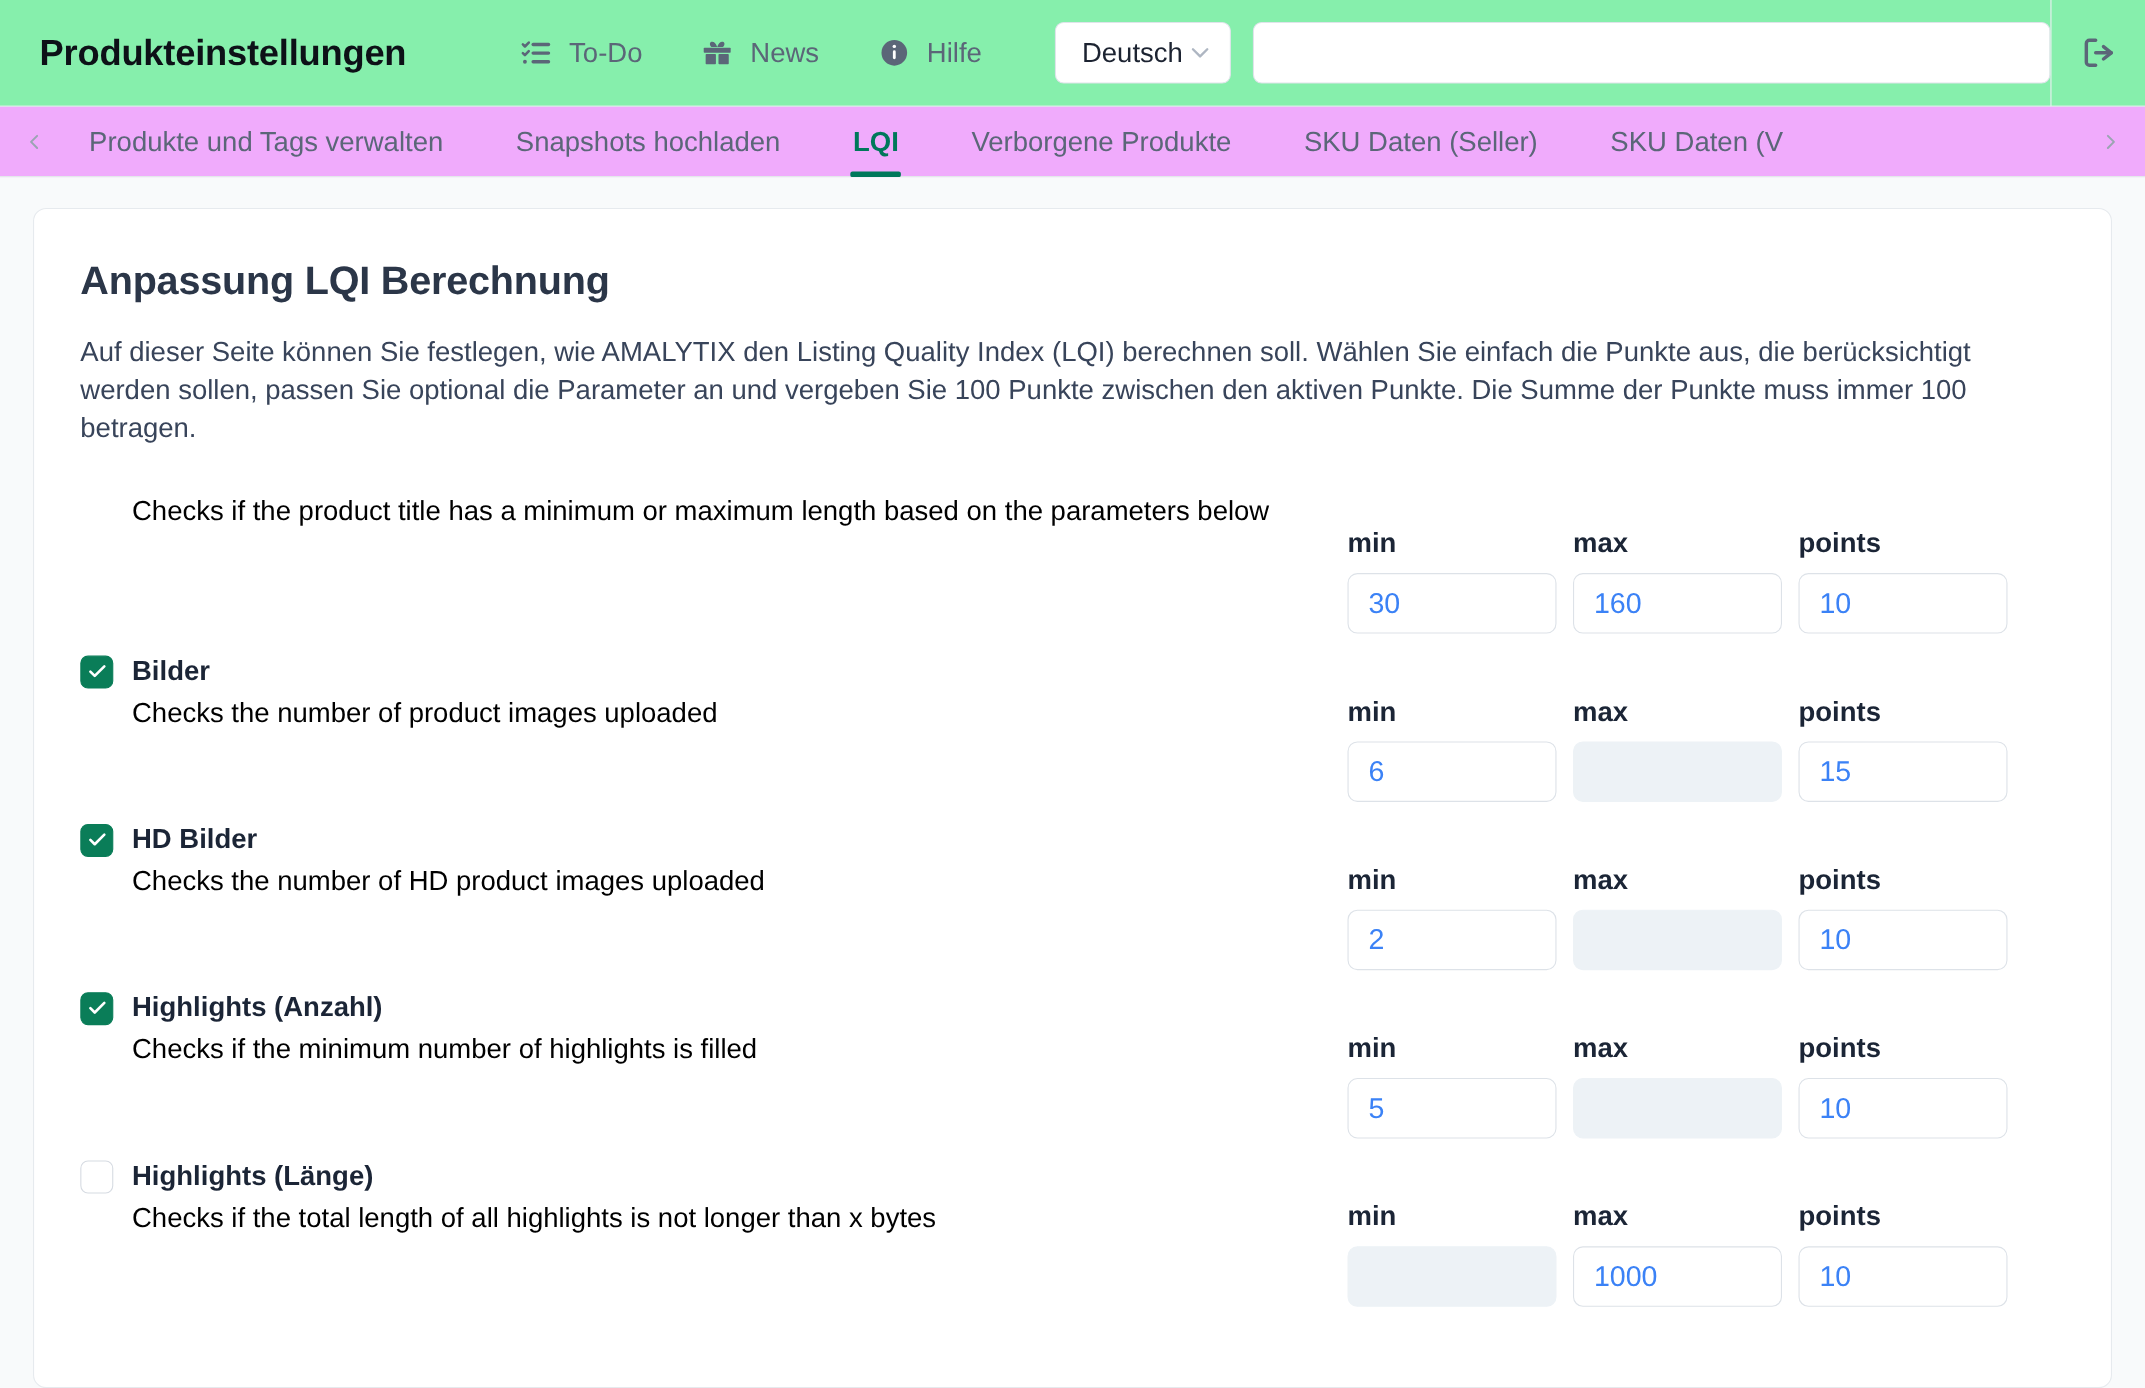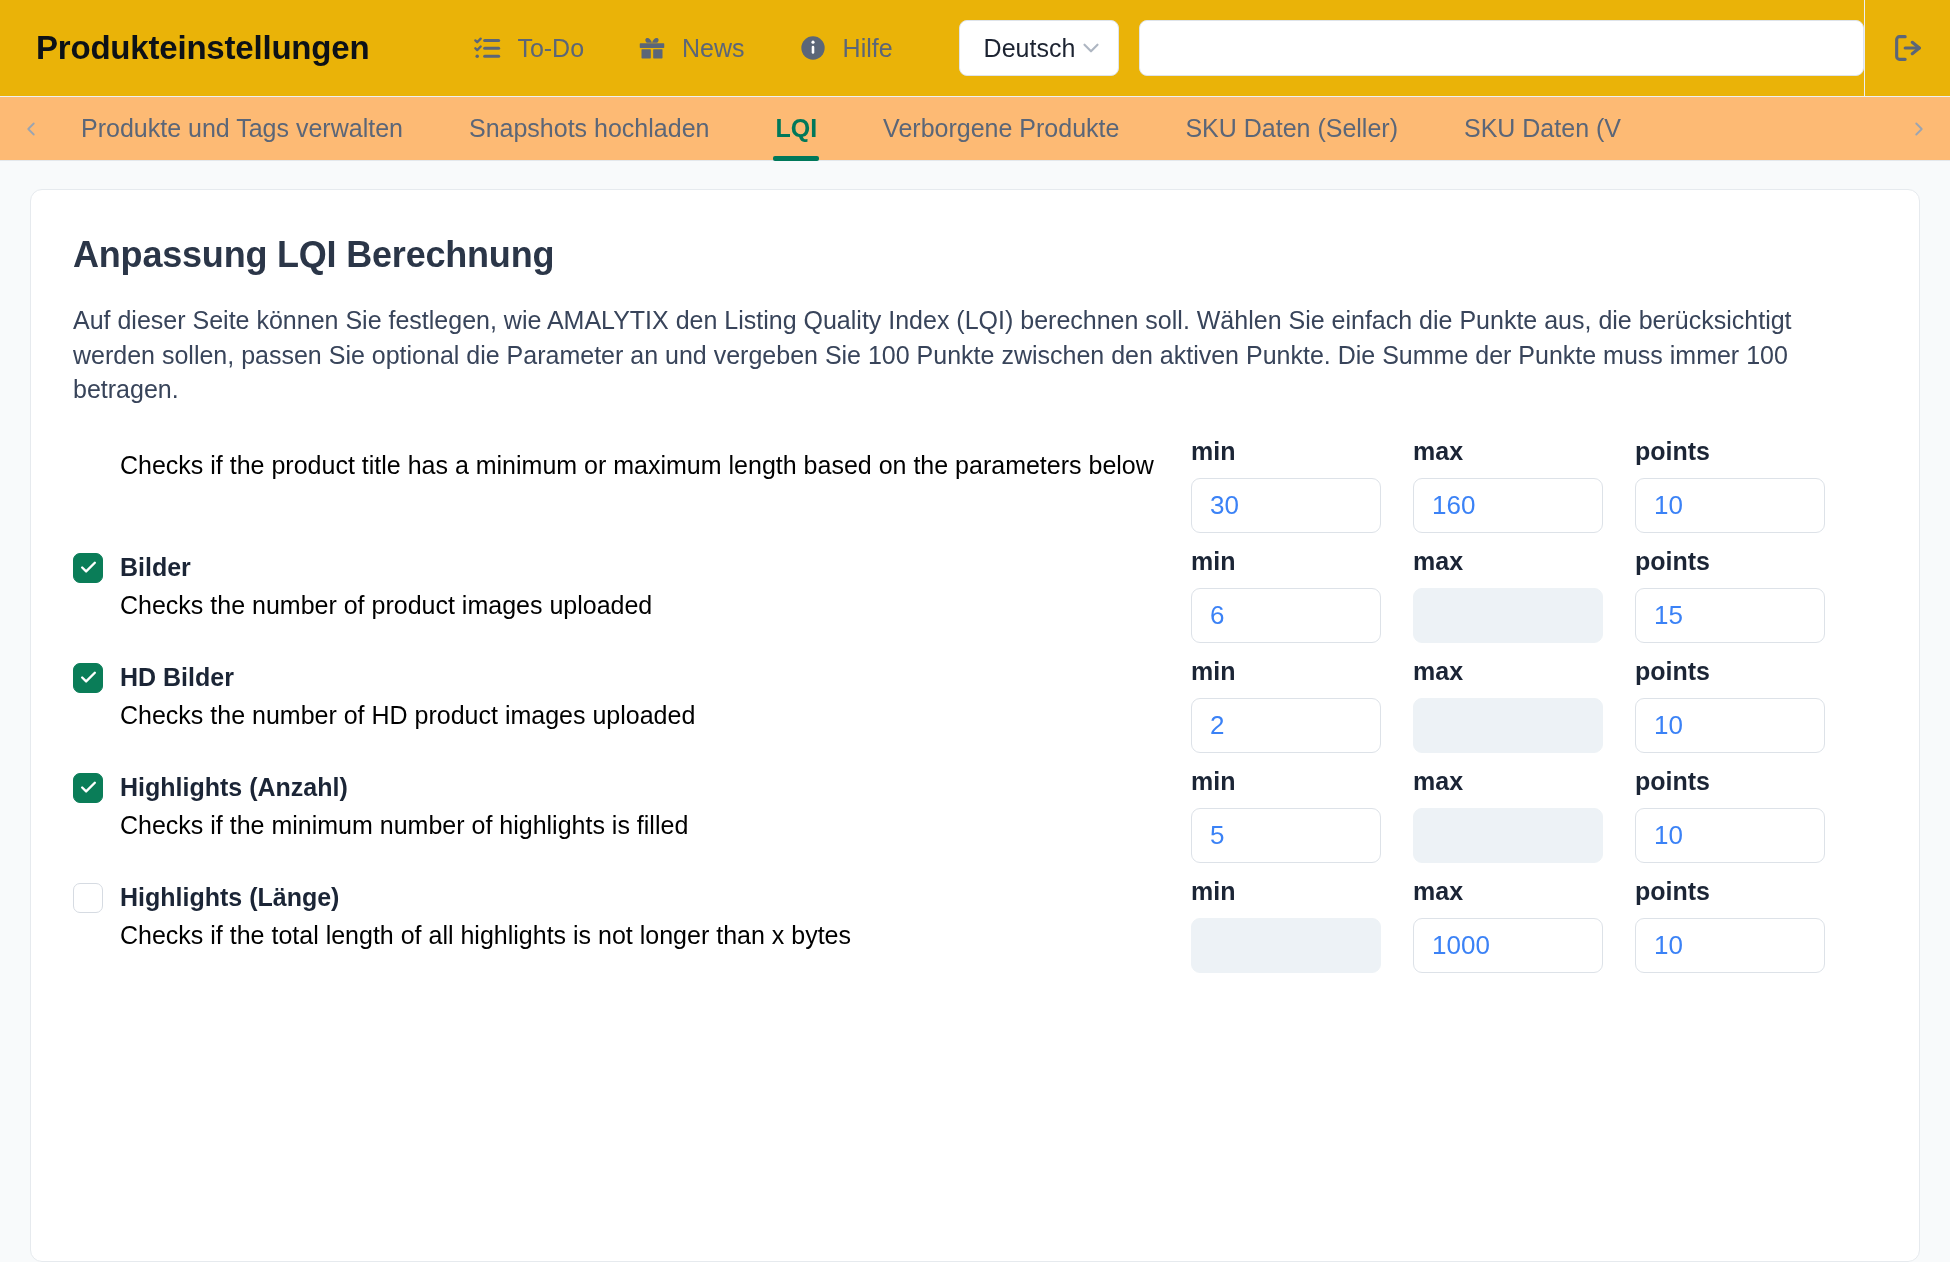--- a/index.html
+++ b/index.html
@@ -7,21 +7,21 @@
     width: 1950px; height: 1262px;
     font-family: "Liberation Sans", sans-serif;
     background: #f8fafb;
     overflow: hidden;
   }
 
   
   .topbar {
     position: relative;
     height: 97px;
-    background: #eab308;
+    background: #86efac;
     display: flex;
     align-items: center;
     padding: 0 0 0 36px;
     border-bottom: 1px solid #eef1f4;
   }
   .app-title {
     font-size: 33px;
     font-weight: 700;
     color: #0d1117;
     letter-spacing: -0.2px;
@@ -88,23 +88,22 @@
     justify-content: center;
     color: #5b6678;
     cursor: pointer;
     flex-shrink: 0;
   }
 
   
   .tabstrip {
     position: relative;
     height: 64px;
-    background: #fdba74;
-    display: flex;
-    align-items: center;
+    background: #f0abfc;
+    display: flex;
     padding: 0 14px;
     border-bottom: 1px solid #e4e8ec;
   }
   .tab-arrow {
     width: 34px;
     display: flex;
     align-items: center;
     justify-content: center;
     color: #9aa4b2;
     cursor: pointer;
@@ -197,23 +196,24 @@
   .crit-desc {
     font-size: 25px;
     line-height: 1.33;
     color: #000000;
     margin: 6px 0 0 47px;
     max-width: 1045px;
   }
 
   .fields {
     display: flex;
-    gap: 32px;
+    gap: 15px;
     flex-shrink: 0;
     padding-right: 52px;
+    margin-top: 43px;
   }
   .field { width: 190px; }
   .field-label {
     font-size: 25px;
     font-weight: 700;
     color: #1b2536;
     margin-bottom: 12px;
   }
   .field-input {
     width: 190px;

